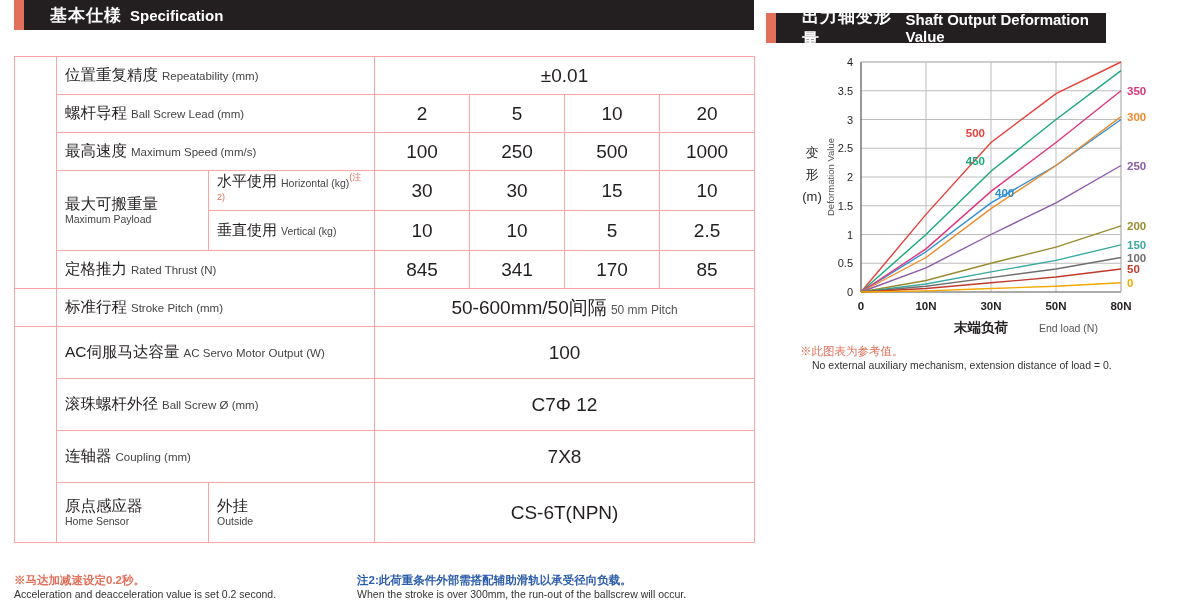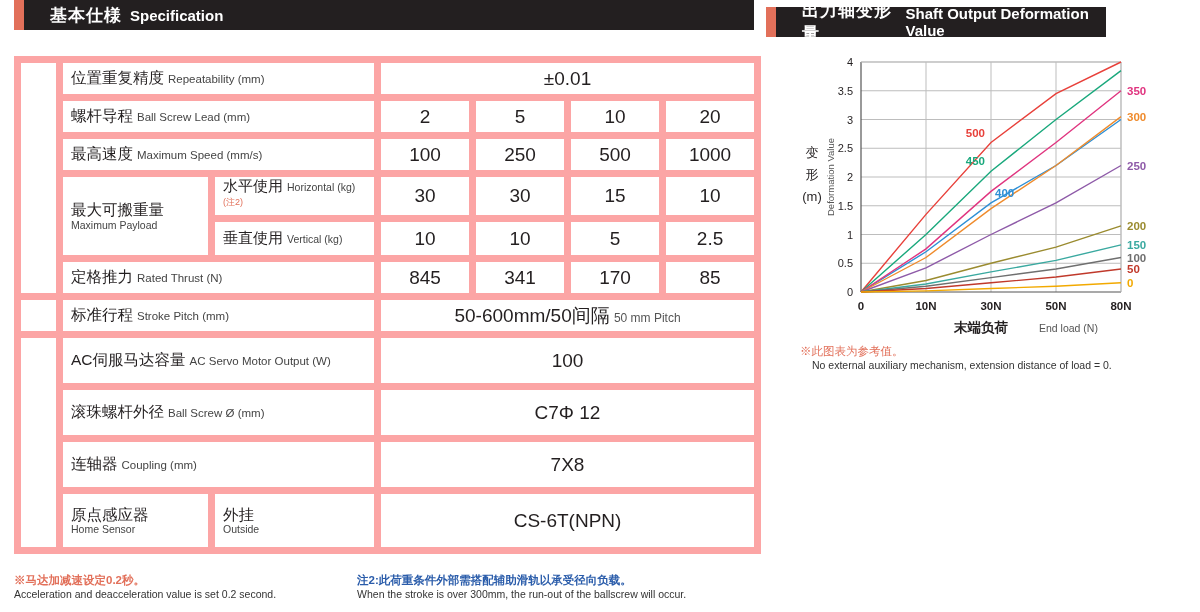--- a/index.html
+++ b/index.html
@@ -22,21 +22,21 @@
   }
   .hdr-cn { font-size:17px; font-weight:bold; letter-spacing:1px; }
   .hdr-en { font-size:15px; font-weight:bold; }
 
   
   .left-panel { position:absolute; left:14px; top:0; width:740px; }
   .left-table { position:absolute; left:14px; top:56px; width:740px; }
 
   table.spec { border-collapse:collapse; width:740px; table-layout:fixed; }
   table.spec td {
-    border:7px solid #fca5a5;
+    border:1px solid #fca5a5;
     padding:0 8px;
     vertical-align:middle;
     background:#ffffff;
   }
   .side-cell {
     width:42px; background:#e2705a; color:#ffffff; text-align:center;
     padding:0 !important;
   }
   .side-cn { font-size:22px; font-weight:bold; line-height:1.18; letter-spacing:1px; }
   .side-en { font-size:12px; margin-top:6px; }
@@ -65,21 +65,21 @@
   
   .footnotes { position:absolute; left:14px; top:573px; width:1180px; font-size:11px; }
   .fn-block { display:inline-block; vertical-align:top; }
   .fn1 { width:320px; }
   .fn2 { width:560px; margin-left:20px; }
   .fn-title-red { color:#e2705a; font-weight:bold; font-size:11.5px; }
   .fn-title-blue { color:#2a5caa; font-weight:bold; font-size:11.5px; }
   .fn-sub { color:#333; font-size:10.5px; }
 
   
-  .right-panel { position:absolute; left:766px; top:7px; width:340px; }
+  .right-panel { position:absolute; left:766px; top:13px; width:340px; }
   .chart-wrap { position:absolute; left:766px; top:42px; width:430px; height:330px; }
   .chart-svg { display:block; }
   .chart-note { position:absolute; left:800px; top:344px; width:400px; }
   .note-red { color:#e2705a; font-size:11.5px; font-weight:normal; }
   .note-grey { color:#333; font-size:10.5px; margin-left:12px; }
 </style>
 </head>
 <body>
 
 <div class="left-panel">

